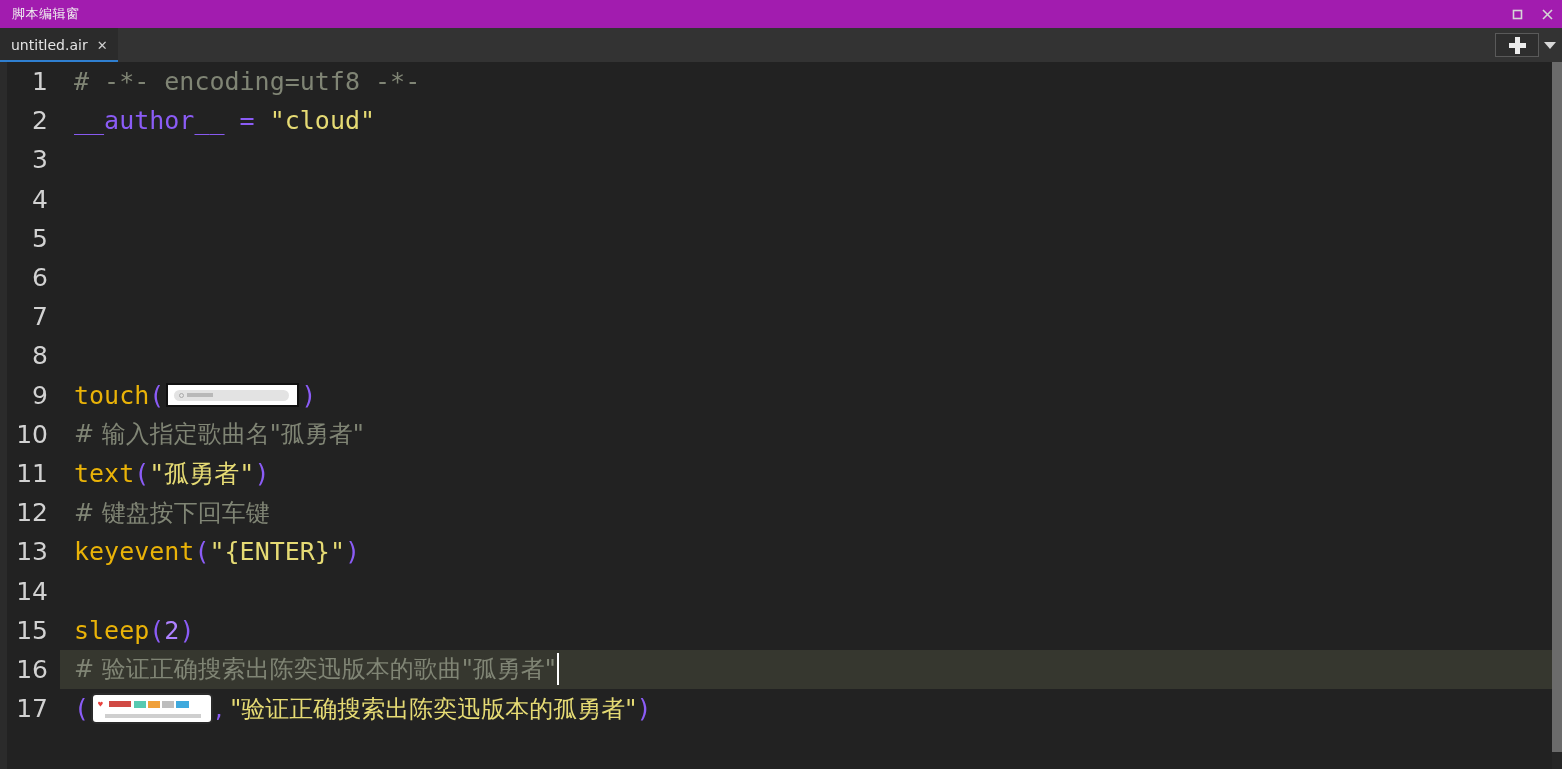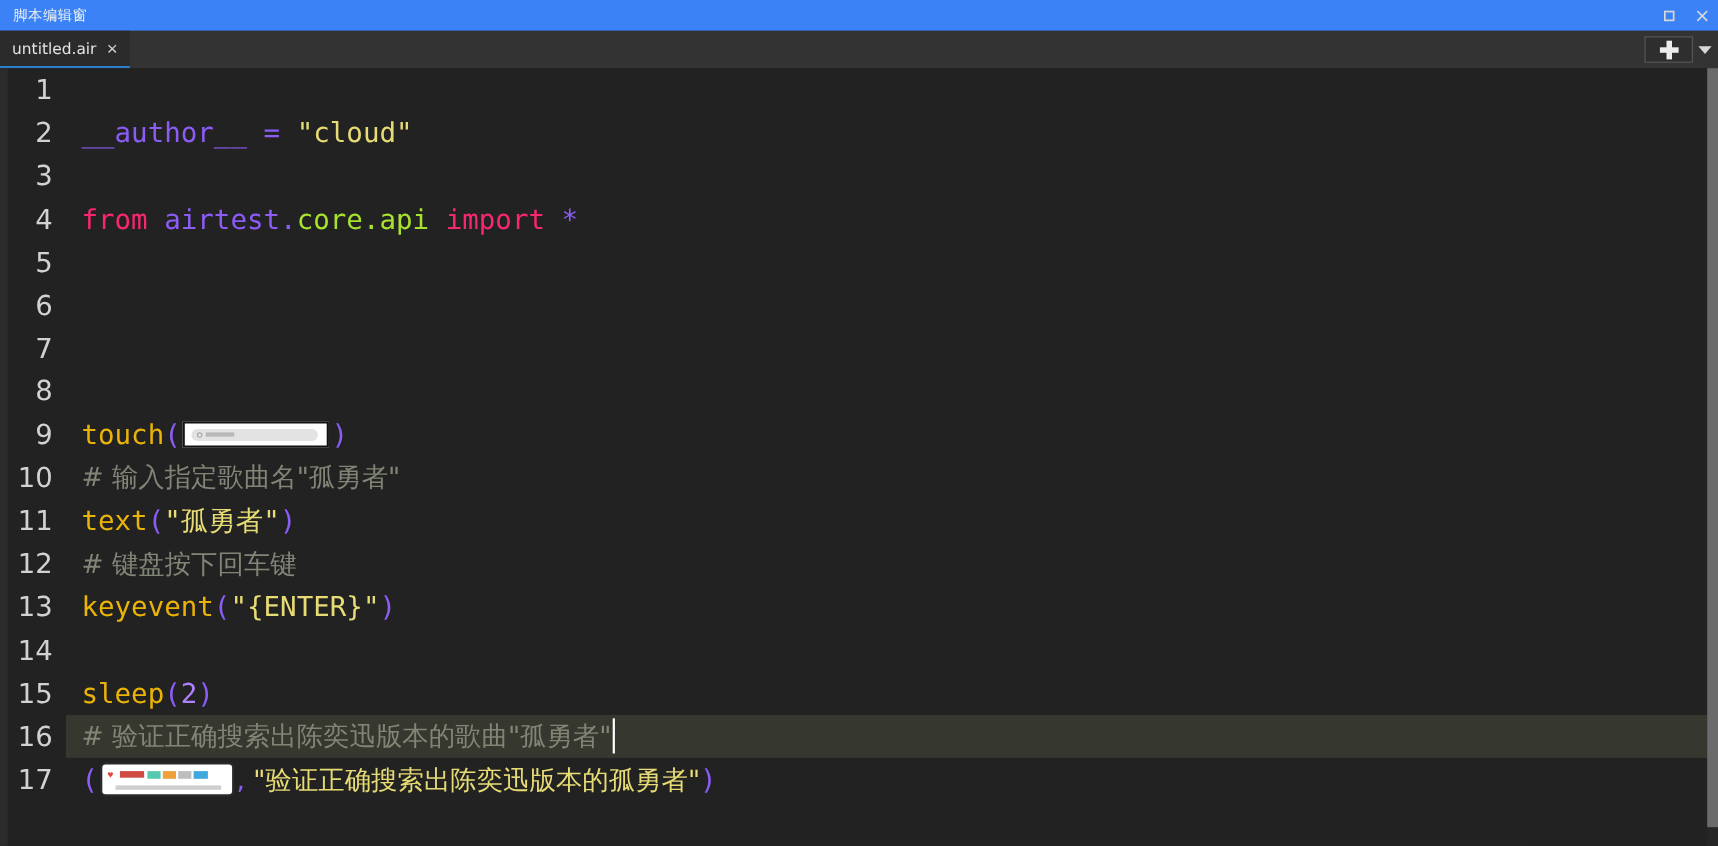--- a/index.html
+++ b/index.html
@@ -6,21 +6,21 @@
   html, body {
     width:1562px; height:769px;
     background:#222222;
     font-family:"DejaVu Sans", sans-serif;
     overflow:hidden;
   }
 
   
   .titlebar{
     position:absolute; left:0; top:0; width:1562px; height:28px;
-    background:#3b82f6;
+    background:#a21caf;
     display:flex; align-items:center;
   }
   .titlebar-title{
     margin-left:12px;
     color:#f0f0f0;
     font-size:13px;
     font-family:"DejaVu Sans", sans-serif;
     letter-spacing:.5px;
     white-space:nowrap;
   }
@@ -248,45 +248,41 @@
     <div class="add-caret"></div>
   </div>
 </div>
 
 <div class="editor">
   <div class="leftstrip"></div>
   <div class="lines">
 
     <div class="line">
       <span class="gutter">1</span>
+      <span class="code">
+        <span class="cm"># -*- encoding=utf8 -*-</span>
+      </span>
     </div>
 
     <div class="line">
       <span class="gutter">2</span>
       <span class="code">
         <span class="pl">__author__ </span>
         <span class="pl">= </span>
         <span class="str">"cloud"</span>
       </span>
     </div>
 
     <div class="line">
       <span class="gutter">3</span>
       <span class="code"></span>
     </div>
 
     <div class="line">
       <span class="gutter">4</span>
-      <span class="code">
-        <span class="kw">from</span>
-        <span class="pl"> airtest.</span>
-        <span class="grn">core.api</span>
-        <span class="kw"> import</span>
-        <span class="pl"> *</span>
-      </span>
     </div>
 
     <div class="line">
       <span class="gutter">5</span>
       <span class="code"></span>
     </div>
 
     <div class="line">
       <span class="gutter">6</span>
     </div>

